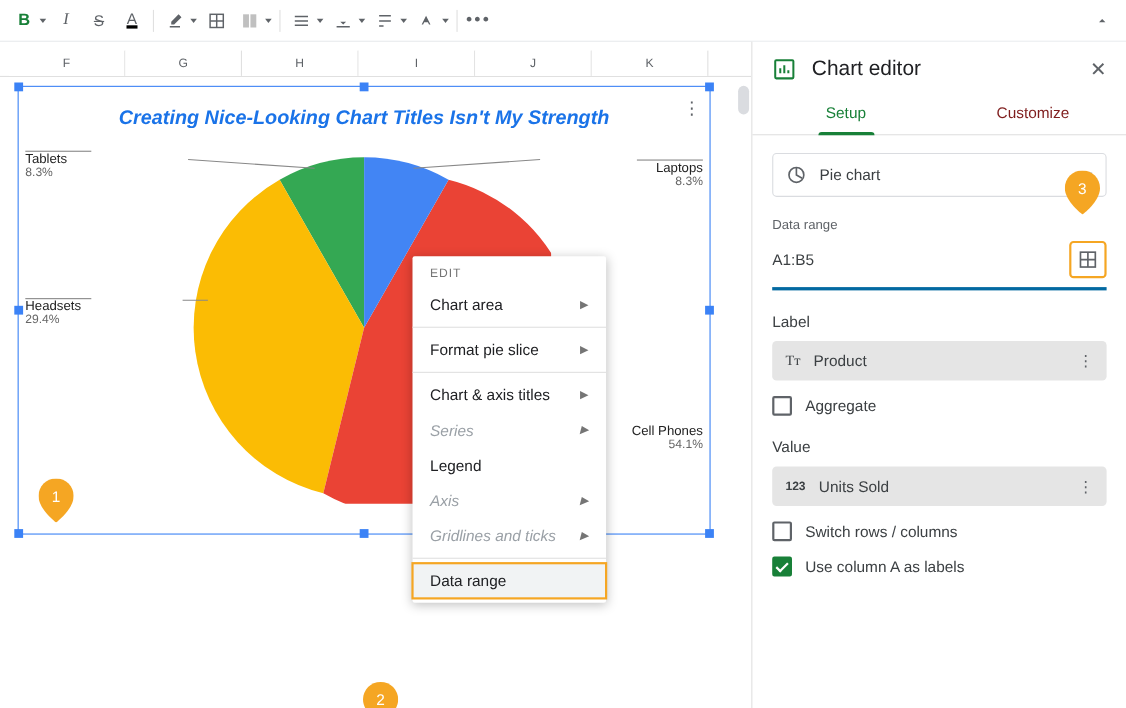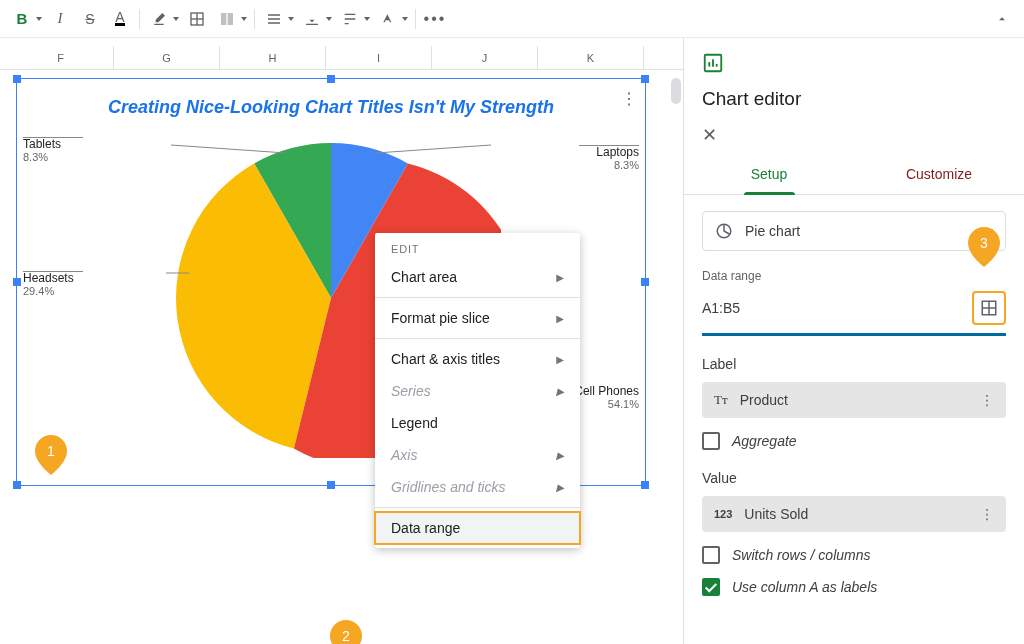--- a/index.html
+++ b/index.html
@@ -29,47 +29,47 @@
 .ch-tl { top: -4px; left: -4px; } .ch-tm { top: -4px; left: 50%; margin-left: -4px; } .ch-tr { top: -4px; right: -4px; }
 .ch-ml { top: 50%; left: -4px; margin-top: -4px; } .ch-mr { top: 50%; right: -4px; margin-top: -4px; }
 .ch-bl { bottom: -4px; left: -4px; } .ch-bm { bottom: -4px; left: 50%; margin-left: -4px; } .ch-br { bottom: -4px; right: -4px; }
 .chart-title { text-align: center; font-size: 18px; font-weight: bold; font-style: italic; color: #1a73e8; padding: 18px 10px 10px; }
 .chart-more { position: absolute; top: 10px; right: 8px; color: #5f6368; cursor: pointer; font-size: 16px; }
 .pie-svg { display: block; margin: 0 auto; }
 .slice-label { position: absolute; font-size: 12px; color: #222; }
 .slice-label .pct { color: #666; font-size: 11px; }
 
 
-.ctx-menu { position: absolute; left: 375px; top: 195px; width: 205px; background: #fff; box-shadow: 0 2px 10px rgba(0,0,0,.25); border-radius: 2px; z-index: 50; padding-bottom: 4px; }
+.ctx-menu { position: absolute; left: 375px; top: 195px; width: 176px; background: #fff; box-shadow: 0 2px 10px rgba(0,0,0,.25); border-radius: 2px; z-index: 50; padding-bottom: 4px; }
 .ctx-header { font-size: 11px; color: #757575; letter-spacing: 0.8px; padding: 10px 16px 6px; }
 .ctx-sep { height: 1px; background: #e0e0e0; margin: 4px 0; }
 .ctx-item { padding: 8px 16px; font-size: 14px; color: #202124; cursor: pointer; display: flex; align-items: center; justify-content: space-between; }
 .ctx-item.disabled { color: #9aa0a6; font-style: italic; }
 .ctx-item.highlighted { background: #f1f3f4; outline: 2px solid #f5a623; outline-offset: -1px; }
 .ctx-arrow { color: #757575; font-size: 10px; }
 
 
-.sb-header { display: flex; align-items: flex-start; padding: 14px 18px 10px; gap: 14px; flex-direction: column; }
+.sb-header { display: flex; align-items: flex-end; padding: 14px 18px 10px; gap: 14px; }
 .sb-title { font-size: 19px; color: #202124; flex: 1; }
 .sb-close { cursor: pointer; color: #5f6368; font-size: 18px; }
 .sb-tabs { display: flex; border-bottom: 1px solid #e0e0e0; }
 .sb-tab { flex: 1; text-align: center; padding: 10px 0 12px; font-size: 14px; color: #7f1d1d; cursor: pointer; position: relative; }
 .sb-tab.active { color: #188038; font-weight: 500; }
 .sb-tab.active::after { content: ''; position: absolute; bottom: -1px; left: 35%; right: 35%; height: 3px; background: #188038; border-radius: 3px 3px 0 0; }
 .sb-body { padding: 16px 18px; overflow-y: auto; flex: 1; }
 .sb-label { font-size: 12px; color: #5f6368; margin: 6px 0 8px; }
 .sb-select { border: 1px solid #dadce0; border-radius: 4px; padding: 10px 12px; display: flex; align-items: center; gap: 12px; cursor: pointer; font-size: 14px; color: #3c4043; }
 .sb-select .dd { margin-left: auto; border-left: 5px solid transparent; border-right: 5px solid transparent; border-top: 5px solid #5f6368; }
 .data-range-row { display: flex; align-items: center; gap: 10px; margin-top: 4px; border-bottom: 3px solid #0369a1; padding-bottom: 8px; position: relative; }
 .data-range-input { border: none; font-size: 14px; color: #3c4043; flex: 1; outline: none; padding: 4px 0; }
 .grid-icon-btn { width: 34px; height: 34px; border: 2px solid #f5a623; border-radius: 4px; display: flex; align-items: center; justify-content: center; cursor: pointer; color: #5f6368; }
 .section-head { font-size: 14px; font-weight: 500; color: #3c4043; margin: 20px 0 10px; }
 .pill { background: #e5e5e5; border-radius: 4px; padding: 10px 12px; display: flex; align-items: center; gap: 12px; font-size: 14px; color: #3c4043; }
 .pill .more { margin-left: auto; color: #5f6368; cursor: pointer; }
-.check-row { display: flex; align-items: center; gap: 12px; margin: 14px 0; font-size: 14px; color: #3c4043; cursor: pointer; font-style: italic; }
+.check-row { display: flex; align-items: center; gap: 12px; margin: 14px 0; font-size: 14px; color: #3c4043; cursor: pointer; }
 .chk { width: 18px; height: 18px; border: 2px solid #5f6368; border-radius: 2px; display: flex; align-items: center; justify-content: center; }
 .chk.checked { background: #188038; border-color: #188038; }
 .chk.checked::after { content: ''; width: 4px; height: 9px; border: solid #fff; border-width: 0 2px 2px 0; transform: rotate(45deg); margin-top: -2px; }
 
 
 .callout { position: absolute; width: 32px; height: 40px; z-index: 60; }
 .callout svg { width: 100%; height: 100%; }
 .callout-num { position: absolute; top: 8px; left: 0; width: 32px; text-align: center; color: #fff; font-size: 14px; font-weight: 500; }
 
 

